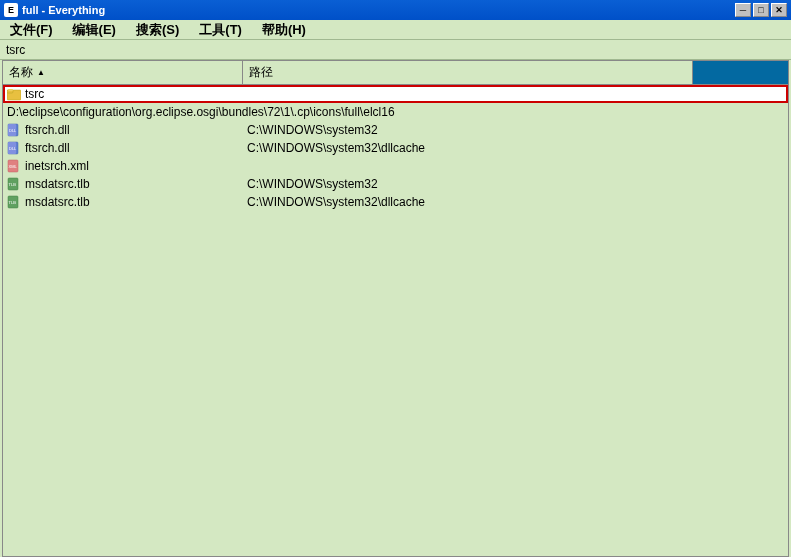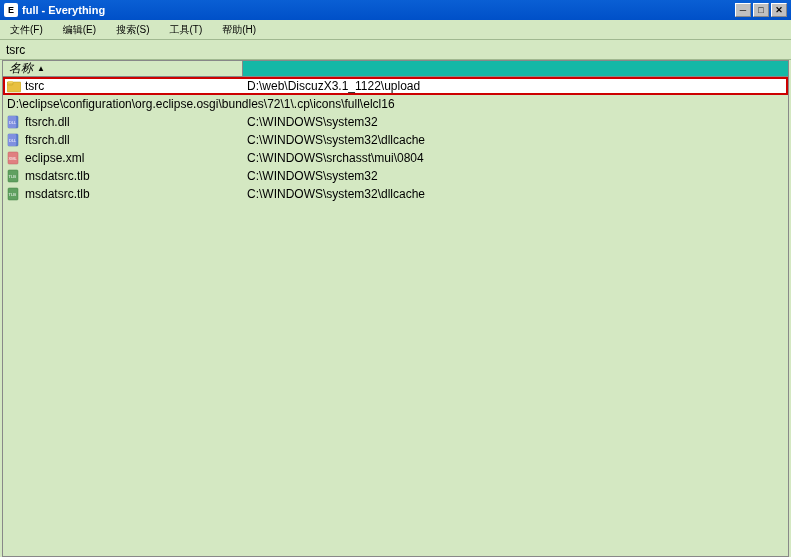--- a/index.html
+++ b/index.html
@@ -67,42 +67,42 @@
       background: #d4e8c2;
       height: 20px;
       display: flex;
       align-items: center;
       border-bottom: 1px solid #a0b890;
       padding: 0 4px;
       gap: 8px;
     }
     .menu-item {
       padding: 17px 6px;
-      font-size: 10px;
+      font-size: 13px;
       cursor: pointer;
+      font-weight: bold;
     }
 
     
     .breadcrumb-bar {
       background: #d4e8c2;
       height: 20px;
       display: flex;
       align-items: center;
       padding: 0 6px;
       border-bottom: 1px solid #a0b890;
       font-size: 12px;
     }
 
     
     .col-headers {
       display: flex;
-      background: #14b8a6;
+      background: #0369a1;
       border-bottom: 1px solid #888;
-      height: 16px;
-      font-style: italic;
+      height: 24px;
     }
     .col-header {
       border-right: 1px solid #888;
       padding: 2px 6px;
       font-size: 12px;
       display: flex;
       align-items: center;
       cursor: pointer;
       user-select: none;
       background: #d4e8c2;
@@ -199,35 +199,37 @@
   <span>tsrc</span>
 </div>
 
 <div class="main-wrapper">
 
   <div class="col-headers">
     <div class="col-header name-col">
       <span>名称</span>
       <span class="sort-arrow">▲</span>
     </div>
+    <div class="col-header path-col">
+      <span>路径</span>
+    </div>
   </div>
 
   <div class="table-area" id="file-list">
   <div class="file-row selected">
         <div class="file-name-cell">
           <span class="file-icon">
             <svg width="14" height="14" viewBox="0 0 14 14">
               <rect x="0" y="3" width="14" height="10" rx="1" fill="#e8c040" stroke="#b8a020" stroke-width="0.5"></rect>
               <rect x="0" y="3" width="6" height="3" rx="1" fill="#e8c040" stroke="#b8a020" stroke-width="0.5"></rect>
               <rect x="1" y="2" width="5" height="2" rx="1" fill="#f0d060"></rect>
             </svg>
           </span>
           <span>tsrc</span>
         </div>
-        <div class="file-path-cell">D:\web\DiscuzX3.1_1122\upload</div>
       </div>
       <div class="file-row">
         <div class="file-path-cell">D:\eclipse\configuration\org.eclipse.osgi\bundles\72\1\.cp\icons\full\elcl16</div>
       </div>
       <div class="file-row">
         <div class="file-name-cell">
           <span class="file-icon">
             <svg width="14" height="14" viewBox="0 0 14 14">
               <rect x="1" y="1" width="10" height="12" rx="1" fill="#6080d0" stroke="#4060b0" stroke-width="0.5"></rect>
               <rect x="1" y="1" width="8" height="12" rx="1" fill="#8090e0"></rect>
@@ -252,23 +254,22 @@
         <div class="file-path-cell">C:\WINDOWS\system32\dllcache</div>
       </div>
       <div class="file-row">
         <div class="file-name-cell">
           <span class="file-icon">
             <svg width="14" height="14" viewBox="0 0 14 14">
               <rect x="1" y="1" width="10" height="12" rx="1" fill="#e08080" stroke="#c06060" stroke-width="0.5"></rect>
               <text x="1.5" y="9" font-size="4" fill="white" font-family="sans-serif">XML</text>
             </svg>
           </span>
-          <span>eclipse.xml</span>
-        </div>
-        <div class="file-path-cell">C:\WINDOWS\srchasst\mui\0804</div>
+          <span>inetsrch.xml</span>
+        </div>
       </div>
       <div class="file-row">
         <div class="file-name-cell">
           <span class="file-icon">
             <svg width="14" height="14" viewBox="0 0 14 14">
               <rect x="1" y="1" width="10" height="12" rx="1" fill="#60a060" stroke="#408040" stroke-width="0.5"></rect>
               <text x="1.5" y="9" font-size="4" fill="white" font-family="sans-serif">TLB</text>
             </svg>
           </span>
           <span>msdatsrc.tlb</span>

